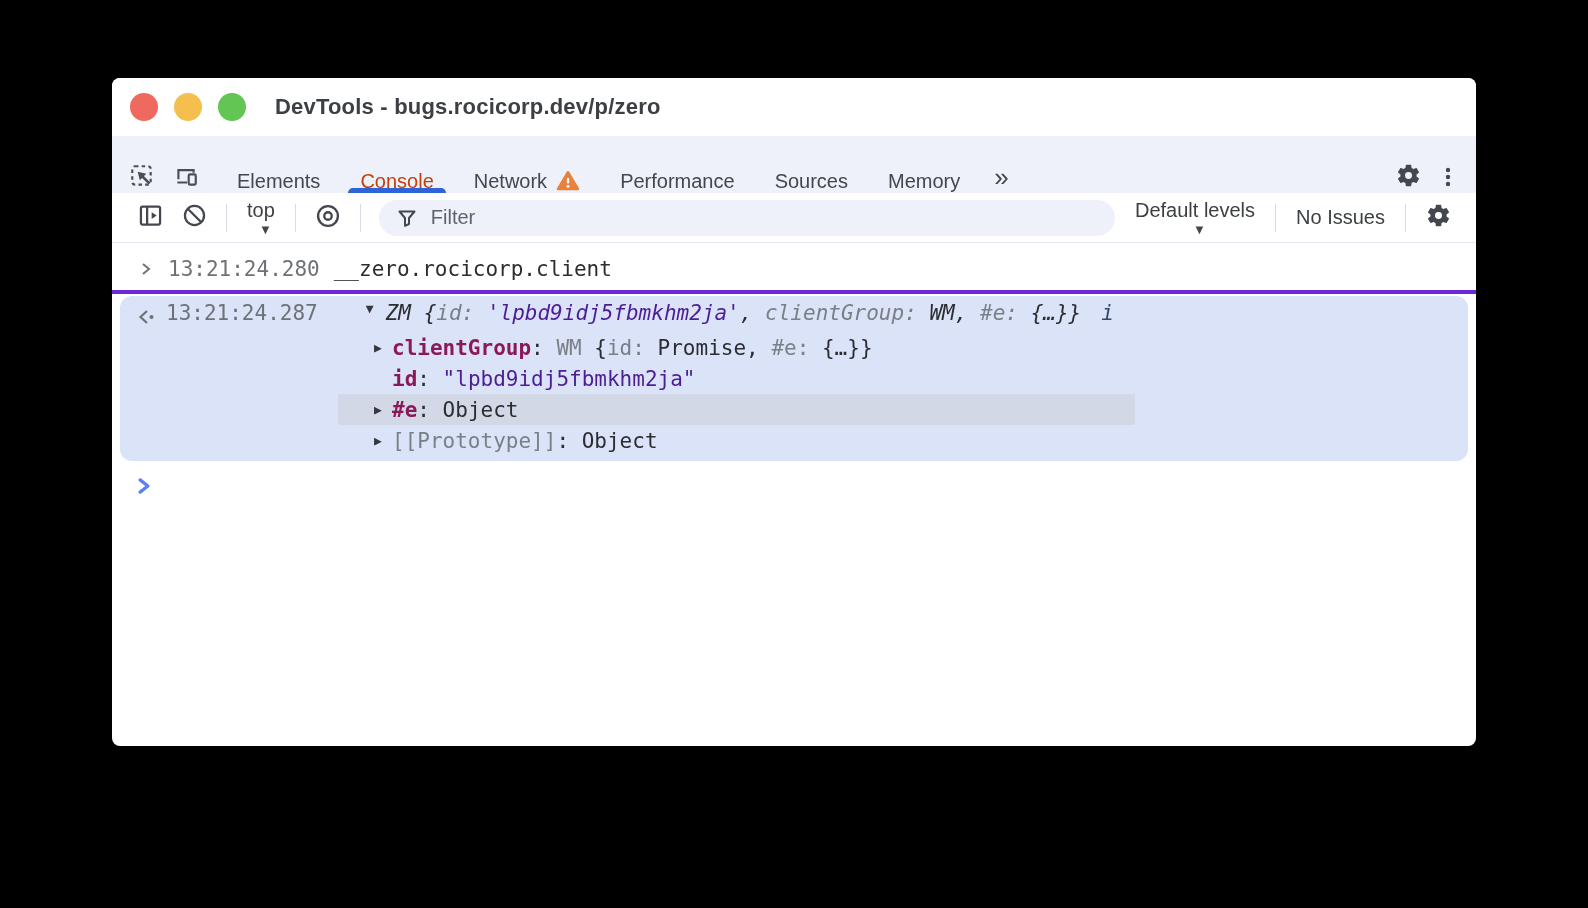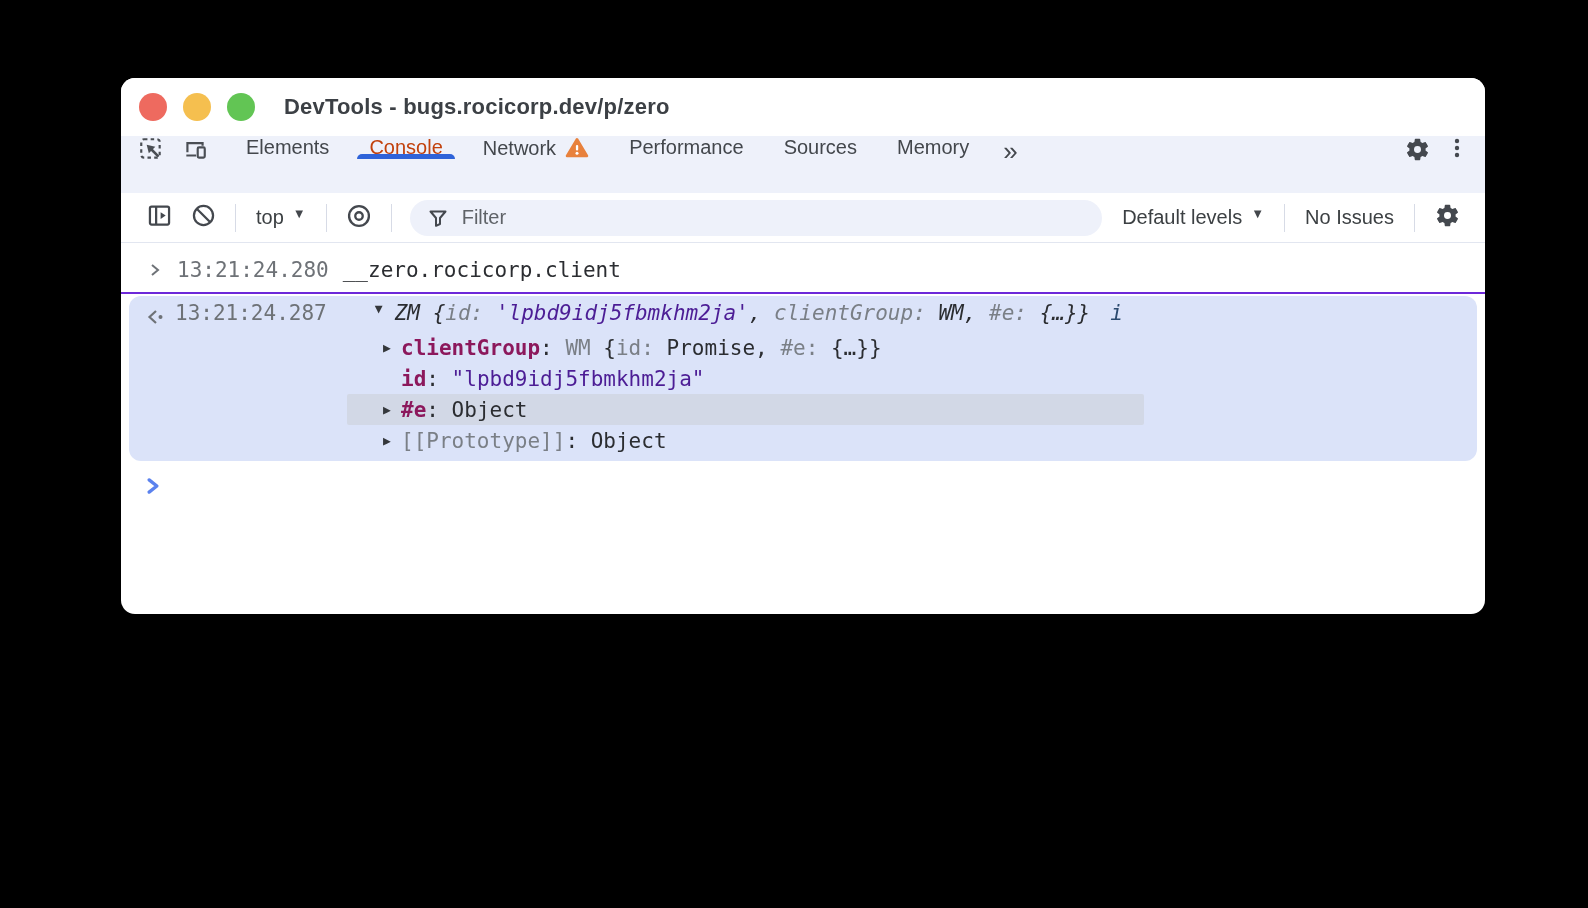--- a/index.html
+++ b/index.html
@@ -1,63 +1,63 @@
 <!DOCTYPE html>
 <html><head>
 <meta charset="utf-8">
 <style>
   * { margin:0; padding:0; box-sizing:border-box; }
   html,body { width:1588px; height:908px; background:#000; overflow:hidden;
               font-family:"Liberation Sans", sans-serif; }
 
-  .window { position:absolute; left:112px; top:78px; width:1364px; height:536px;
-            background:#fff; border-radius:14px; overflow:hidden;
-            box-shadow:0 18px 50px rgba(0,0,0,.6);margin-left:9px; }
+  .window { position:absolute; left:112px; top:78px; width:1364px; height:668px;
+            background:#fff; border-radius:8px; overflow:hidden;
+            box-shadow:0 18px 50px rgba(0,0,0,.6); }
 
   
   .titlebar { height:58px; background:#fff; position:relative; display:flex; align-items:center; }
   .traffic { position:absolute; left:18px; top:15px; display:flex; gap:16px; }
   .light { width:28px; height:28px; border-radius:50%; }
   .light.red    { background:#ee6a5f; }
   .light.yellow { background:#f5bf4f; }
   .light.green  { background:#62c554; }
   .win-title { margin-left:163px; font-size:22px; font-weight:700; color:#3c4045; letter-spacing:.2px; }
 
   
-  .tabbar { height:57px; background:#eef1fa; display:flex; align-items:flex-start; padding:0 10px 0 8px; }
+  .tabbar { height:57px; background:#eef1fa; display:flex; align-items:flex-end; padding:0 10px 0 8px; }
   .icon-btn { display:flex; align-items:center; justify-content:center; width:44px; cursor:pointer; }
   .vdiv { width:1px; background:#d7dbe6; margin:12px 4px; }
   .tab { position:relative; display:flex; align-items:center; gap:9px; padding:0 20px;
          font-size:20px; color:#43474c; cursor:pointer; white-space:nowrap; }
   .tab.active { color:#c2410c; }
   .tab.active .underline { position:absolute; left:8px; right:8px; bottom:0; height:5px;
          background:#2e63d9; border-radius:5px 5px 0 0; }
   .more-tabs { display:flex; align-items:center; padding:0 14px; font-size:26px; color:#43474c;
                cursor:pointer; letter-spacing:-2px; }
   .tab-spacer { flex:1; }
 
   
   .toolbar2 { height:50px; background:#fff; border-bottom:1px solid #e2e6f0;
               display:flex; align-items:center; padding:0 16px; }
   .tb-label { font-size:20px; color:#3c4043; white-space:nowrap; }
   .caret-down { font-size:13px; color:#43474c; margin-left:9px; }
-  .dropdown { display:flex; align-items:flex-start; padding:0 10px; cursor:pointer; }
+  .dropdown { display:flex; align-items:center; padding:0 10px; cursor:pointer;flex-direction:column; }
   .filter-pill { flex:1; height:36px; background:#eef1fa; border-radius:18px; margin:0 10px 0 8px;
                  display:flex; align-items:center; padding:0 16px; }
   .filter-pill input { border:none; outline:none; background:transparent; font-size:20px;
                        color:#8b5cf6; width:100%; margin-left:12px;
                        font-family:"Liberation Sans",sans-serif; }
   .filter-pill input::placeholder { color:#5f6368; opacity:1; }
   .vdiv2 { width:1px; background:#d7dbe6; height:28px; margin:0 10px; }
 
   
   .console { background:#fff; font-family:"DejaVu Sans Mono", monospace; font-size:21px;
              color:#2b2d31; padding-top:5px; }
   .msg-row { display:flex; align-items:center; height:46px; padding-left:26px;
-             border-bottom:2px solid #6d28d9; }
+             border-bottom:4px solid #6d28d9; }
   .msg-icon { width:20px; display:flex; align-items:center; margin-right:10px; }
   .timestamp { color:#6e7277; margin-right:14px; white-space:pre; }
 
   .result-block { margin:2px 8px 0 8px; background:#dbe3f9; border-radius:12px; padding:5px 0; }
   .r-line { height:31px; display:flex; position:relative; }
   .r-line.preview-line { padding-left:16px; }
   .preview-line .msg-icon { width:22px; margin-right:8px; }
   .tree-caret { font-size:13px; color:#34373b; width:16px; margin-right:6px; cursor:pointer;
                 flex:0 0 16px; text-align:center; }
   .tree-caret.open { font-size:13px; }

